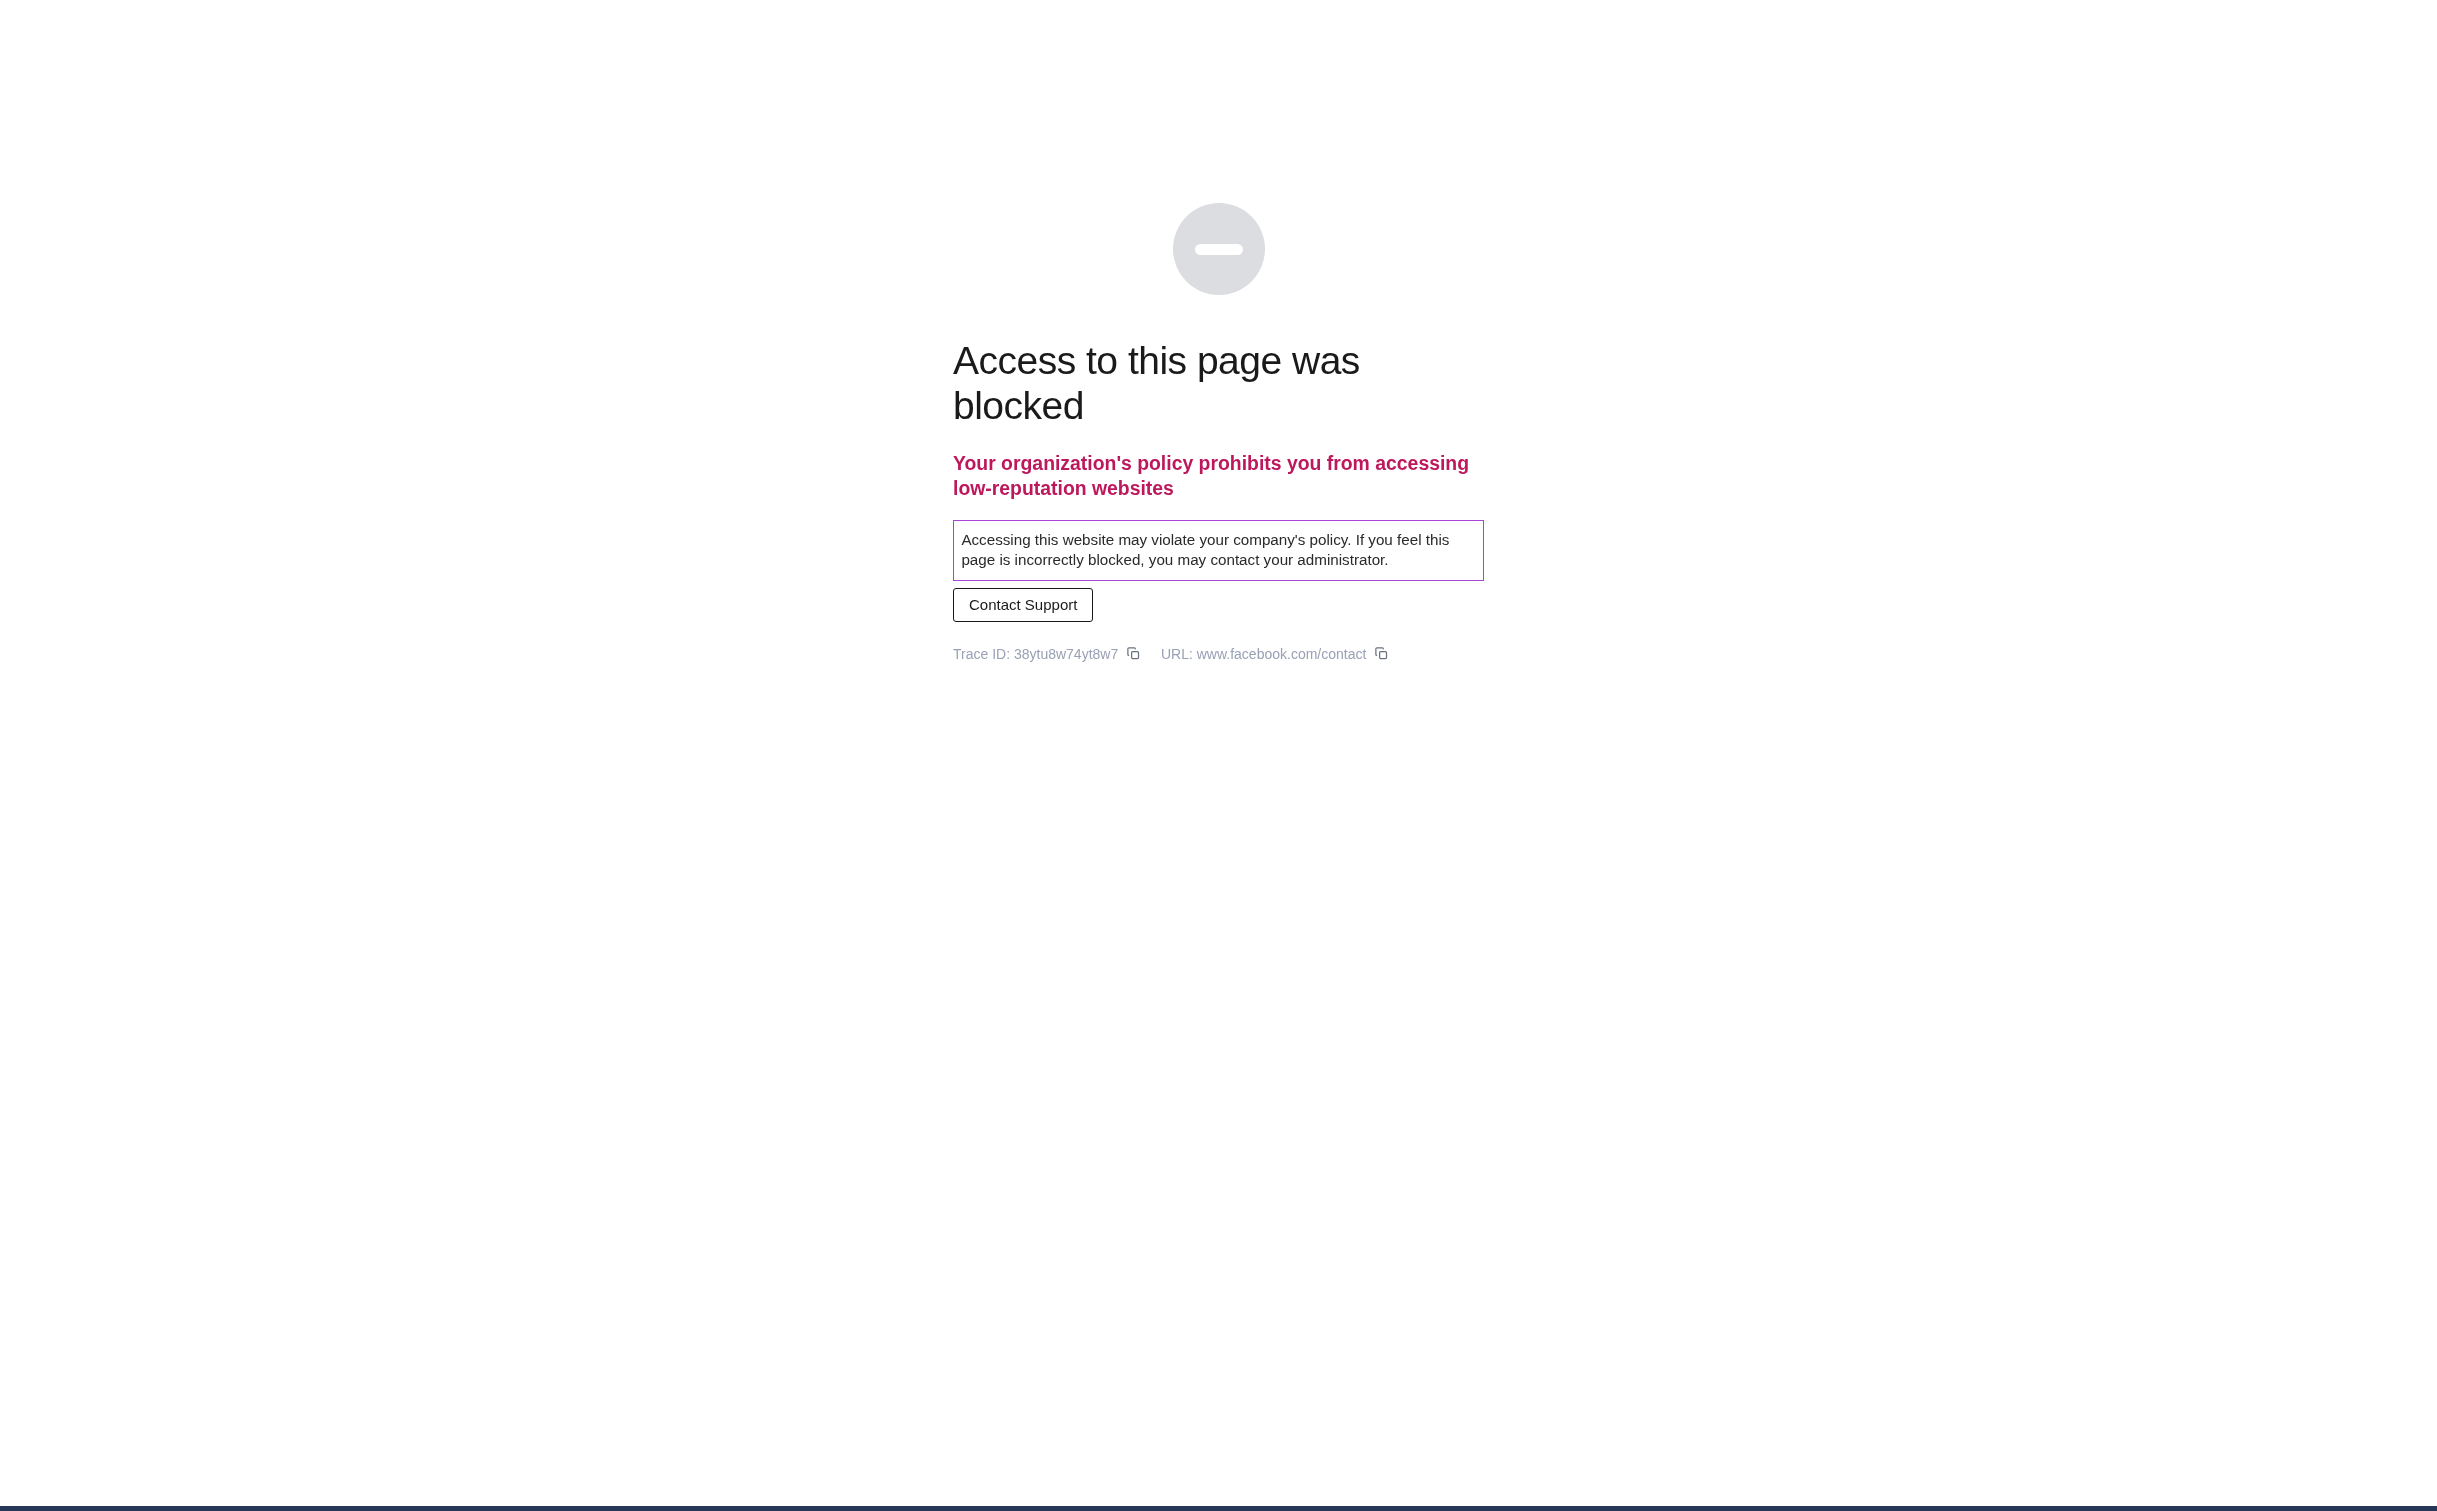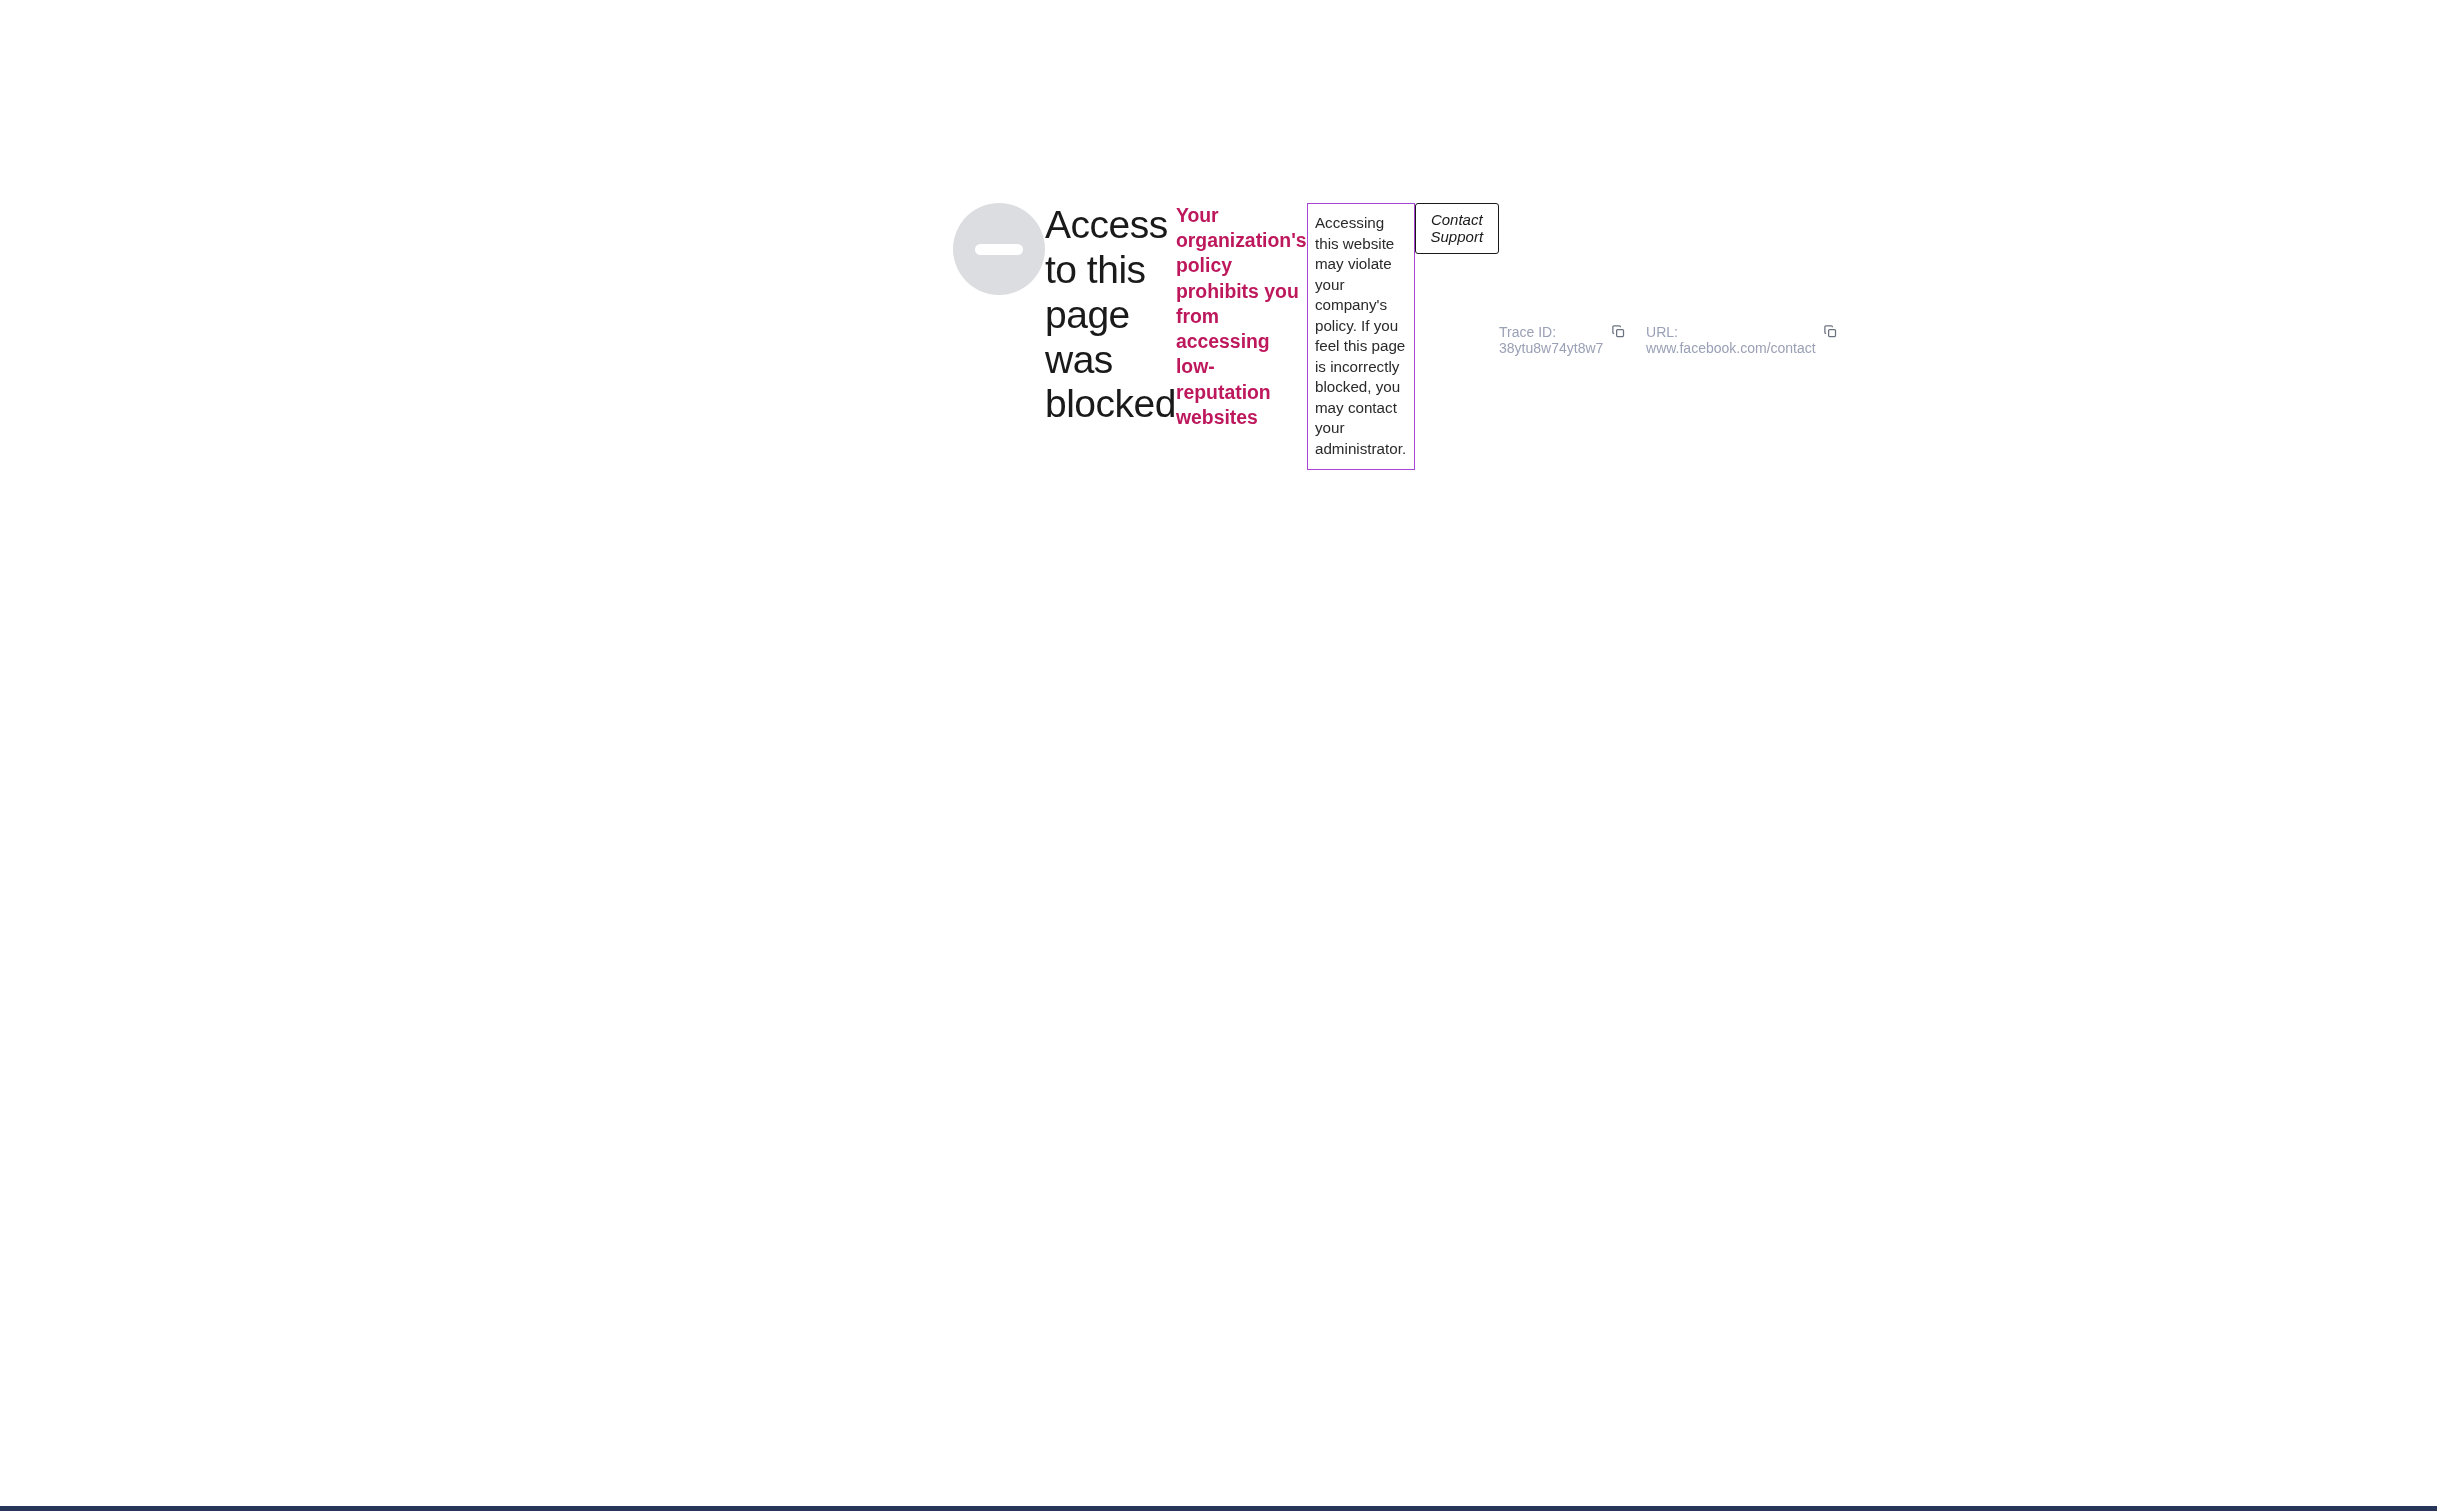--- a/index.html
+++ b/index.html
@@ -21,21 +21,21 @@
       flex: 1;
       display: flex;
       flex-direction: column;
       align-items: center;
       padding-top: 203px;
     }
 
     .content-wrapper {
       width: 531px;
       display: flex;
-      flex-direction: row;
+      flex-direction: column;
     }
 
     .block-icon-wrapper {
       display: flex;
       justify-content: center;
       margin-bottom: 44px;
     }
 
     .block-icon {
       width: 92px;
@@ -87,21 +87,20 @@
       display: inline-block;
       align-self: flex-start;
       padding: 7.4px 15px;
       border: 1.4px solid #1a1a1a;
       border-radius: 3px;
       background: #ffffff;
       font-size: 15px;
       color: #1a1a1a;
       cursor: pointer;
       margin-bottom: 24px;
-      font-style: italic;
     }
 
     .meta-row {
       display: flex;
       align-items: center;
       gap: 20.3px;
       font-size: 14px;
       color: #9aa0b5;
     }
 

